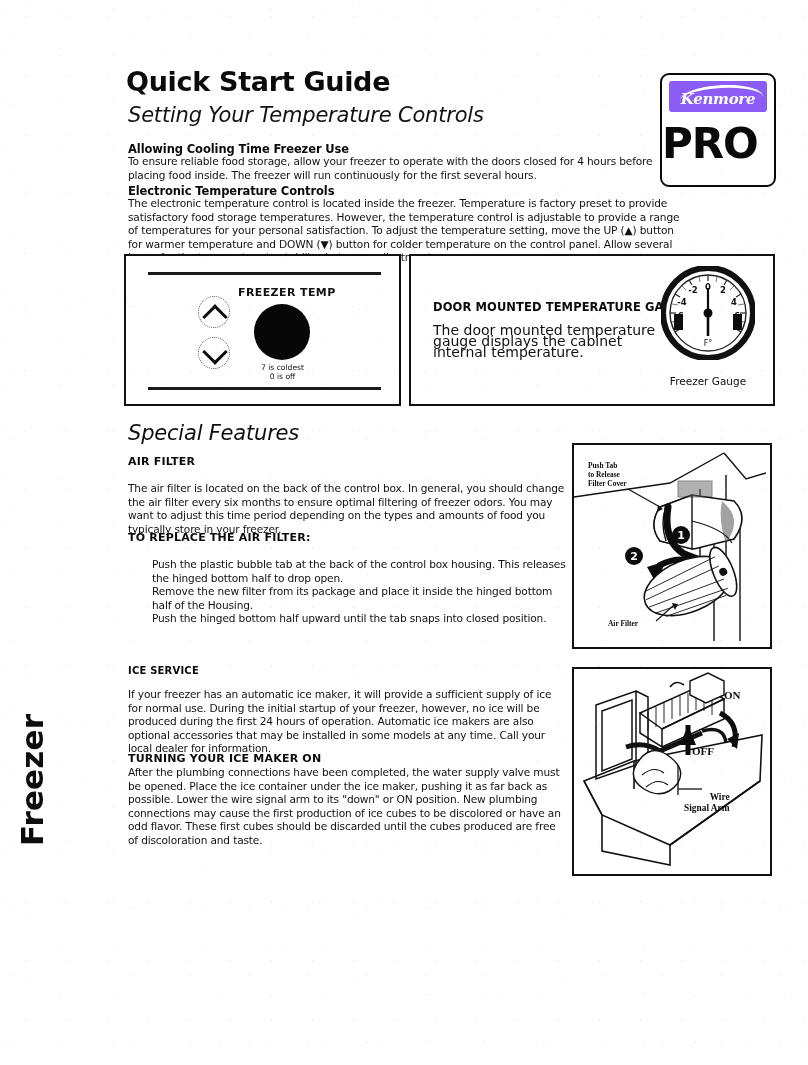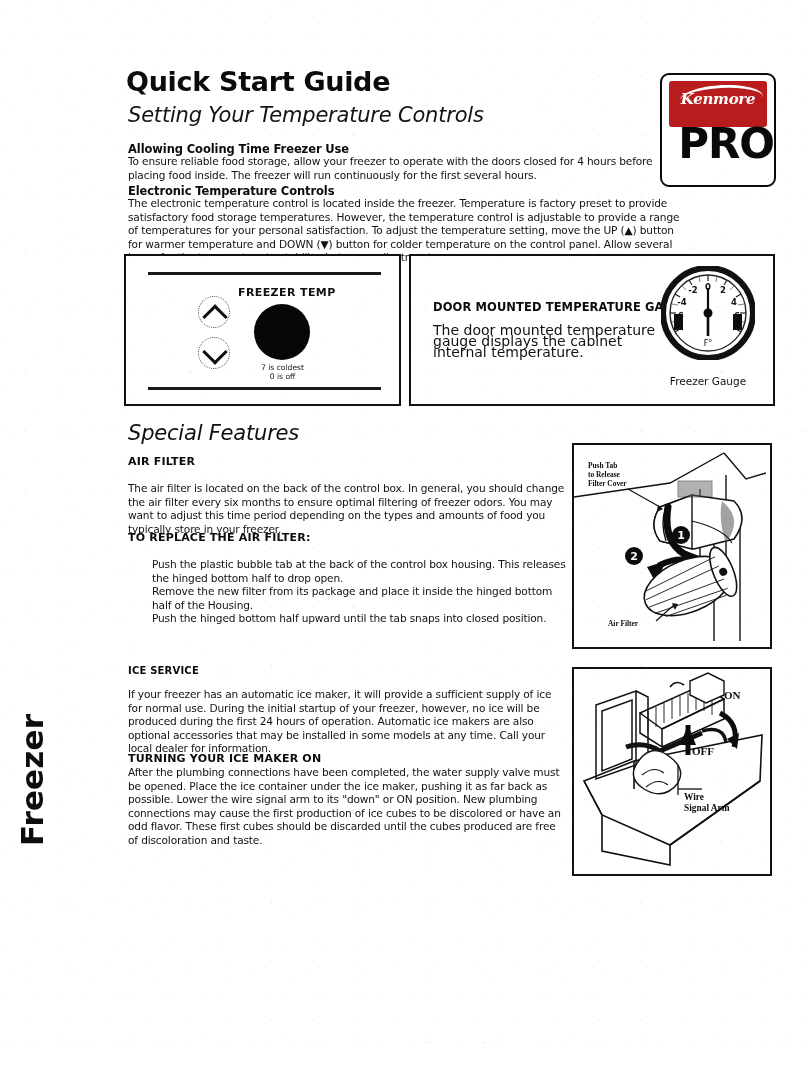--- a/index.html
+++ b/index.html
@@ -88,22 +88,22 @@
     border: 2px solid #0a0a0a;
     border-radius: 9px;
     background: #fff;
     overflow: hidden;
   }
   .badge-top {
     position: absolute;
     left: 7px;
     top: 6px;
     right: 7px;
-    height: 46px;
-    background: #b91c1c;
+    height: 31px;
+    background: #8b5cf6;
     border-radius: 3px;
   }
   .badge-swoosh {
     position: absolute;
     left: 10px;
     top: 4px;
     width: 84px;
     height: 11px;
     border-top: 3px solid #fff;
     border-radius: 50%/100% 100% 0 0;
@@ -120,21 +120,21 @@
     font-weight: bold;
     font-style: italic;
     font-size: 15px;
     letter-spacing: -.3px;
   }
   .badge-pro {
     position: absolute;
     left: 0;
     right: 0;
     top: 48px;
-    text-align: right;
+    text-align: left;
     font-family: "DejaVu Sans", sans-serif;
     font-weight: bold;
     font-size: 42px;
     letter-spacing: -1px;
     color: #090909;
     line-height: 1;
   }
 
   
   .h-bold {
@@ -513,21 +513,21 @@
       <path d="M72 118 q12 -10 22 -2" fill="none" stroke="#111" stroke-width="1.1"></path>
       <path d="M146 44 q20 10 14 34" fill="none" stroke="#0c0c0c" stroke-width="5"></path>
       <path d="M153 70 l12 -6 -2 16 z" fill="#0c0c0c"></path>
       <path d="M106 76 l8 -20 8 20 z" fill="#0c0c0c"></path>
       <path d="M114 56 L114 86" stroke="#0c0c0c" stroke-width="5"></path>
       <path d="M104 120 L128 120" stroke="#111" stroke-width="1.3"></path>
       <path d="M104 96 L104 126" stroke="#111" stroke-width="1.3"></path>
     </svg>
     <div class="callout big" style="left:150px; top:22px;">ON</div>
     <div class="callout big" style="left:118px; top:78px;">OFF</div>
-    <div class="callout" style="left:110px; top:123px; font-size:9.4px; line-height:11px;">
+    <div class="callout" style="left:110px; top:123px; font-size:9.4px; line-height:11px;text-align:right;">
       <div>Wire</div>
       <div>Signal Arm</div>
     </div>
   </div>
 
 </div>
 
 <div class="scan-noise"></div>
 
 </body></html>

